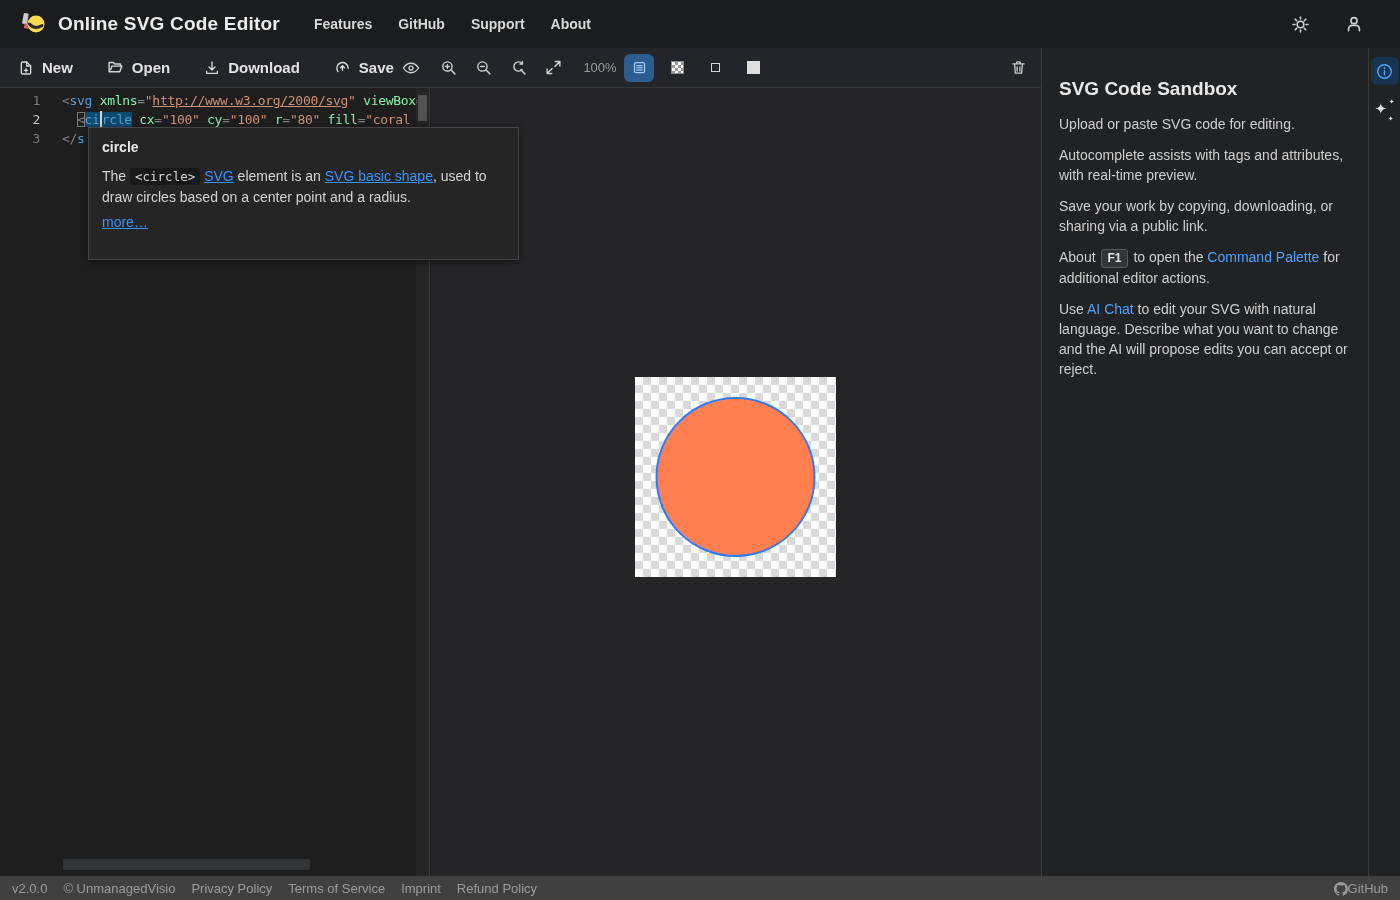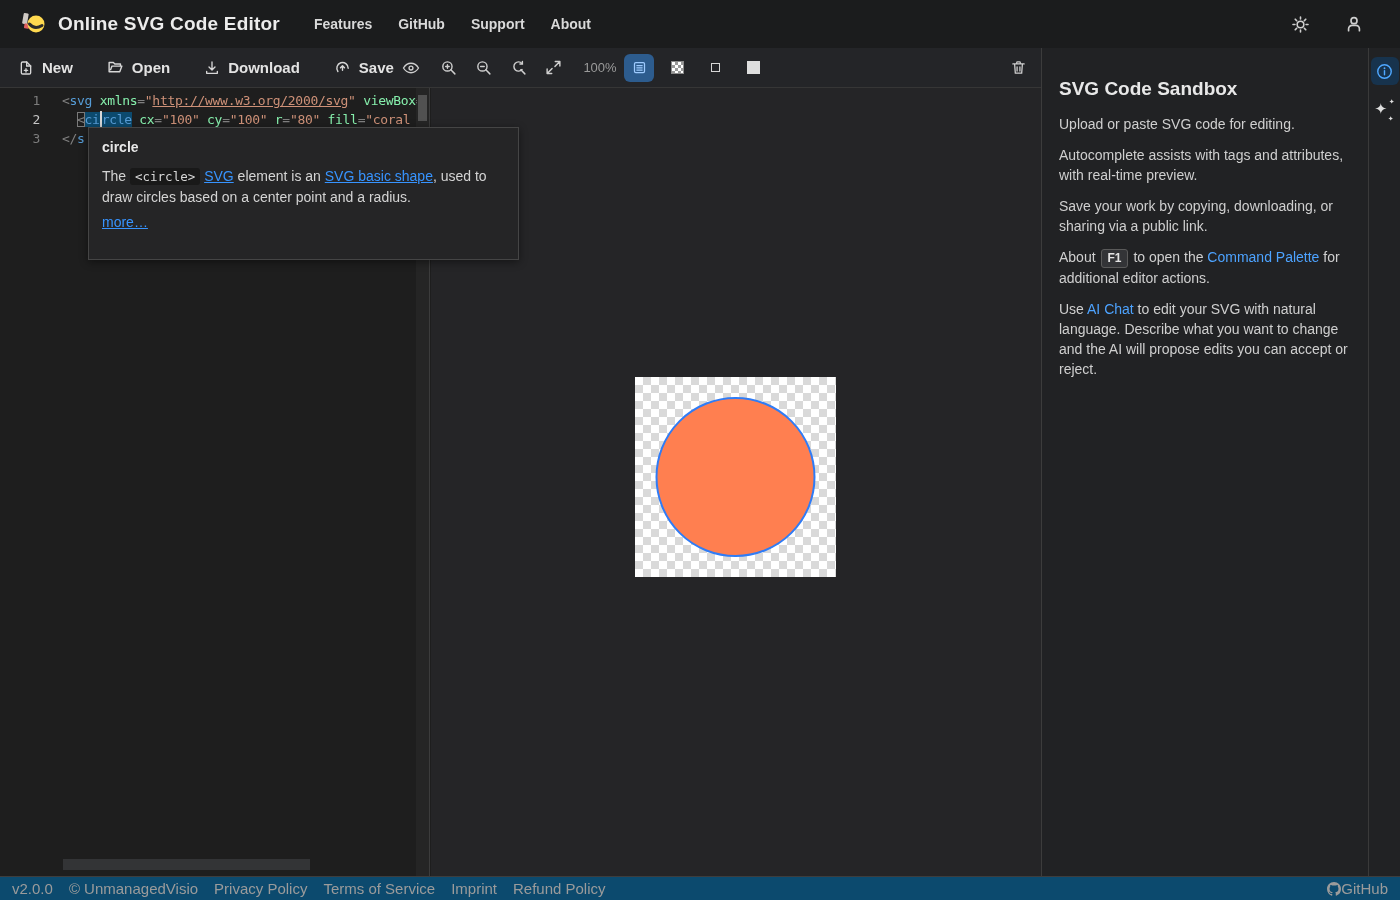--- a/index.html
+++ b/index.html
@@ -97,22 +97,22 @@
   .strip-btn { width:28px; height:28px; border:none; background:none; border-radius:6px;
     display:flex; align-items:center; justify-content:center; cursor:pointer; color:#cfcfcf; }
   .strip-btn.active { background:#17334d; color:#4fa8ff; }
   .sparkle { position:relative; width:18px; height:18px; color:#dedede; }
   .sparkle .s1 { position:absolute; left:-1px; top:-2px; font-size:15px; }
   .sparkle .s2 { position:absolute; right:-1px; top:-4px; font-size:7px; }
   .sparkle .s3 { position:absolute; right:0px; bottom:-3px; font-size:7px; }
 
   
   #footer { position:absolute; left:0; top:876px; width:1400px; height:24px;
-    background:#0c4a6e; border-top:1px solid #3d3d3d; display:flex; align-items:center;
-    font-size:15px; color:#9b9b9b; padding:0 12px; }
+    background:#404040; border-top:1px solid #3d3d3d; display:flex; align-items:center;
+    font-size:13px; color:#9b9b9b; padding:0 12px; }
   #footer .f-item { margin-right:16px; }
   #footer a { color:#9b9b9b; text-decoration:none; cursor:pointer; }
   #footer .f-right { margin-left:auto; display:flex; align-items:center; cursor:pointer; }
 </style>
 </head>
 <body>
 
 <div id="app">
 
   <div id="header">

